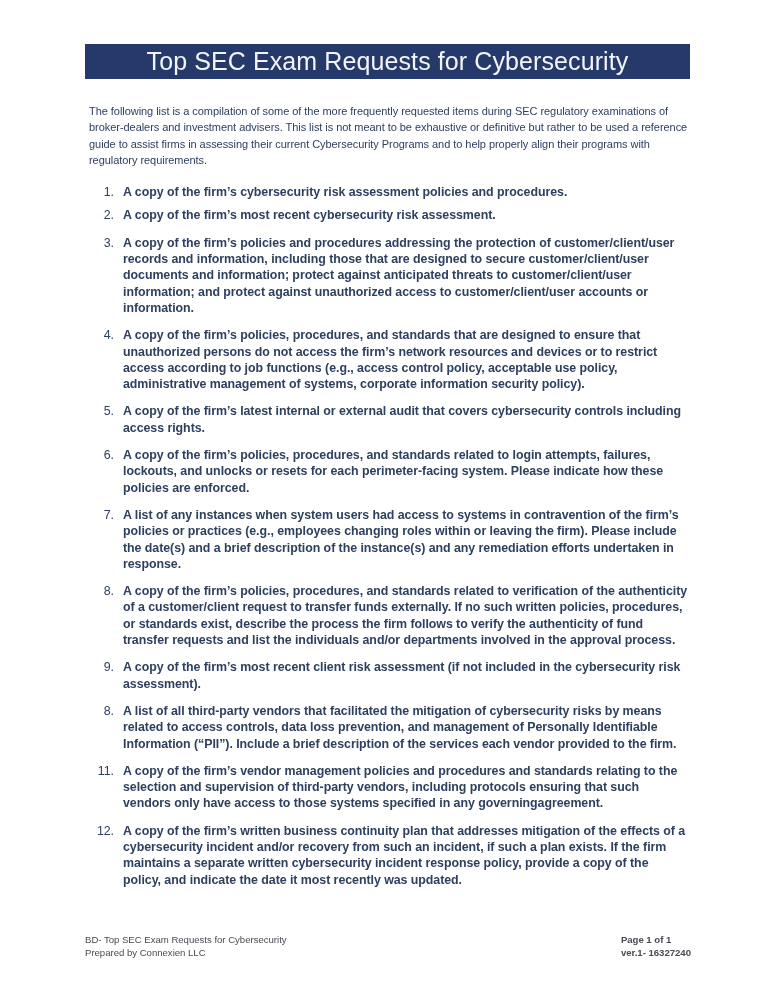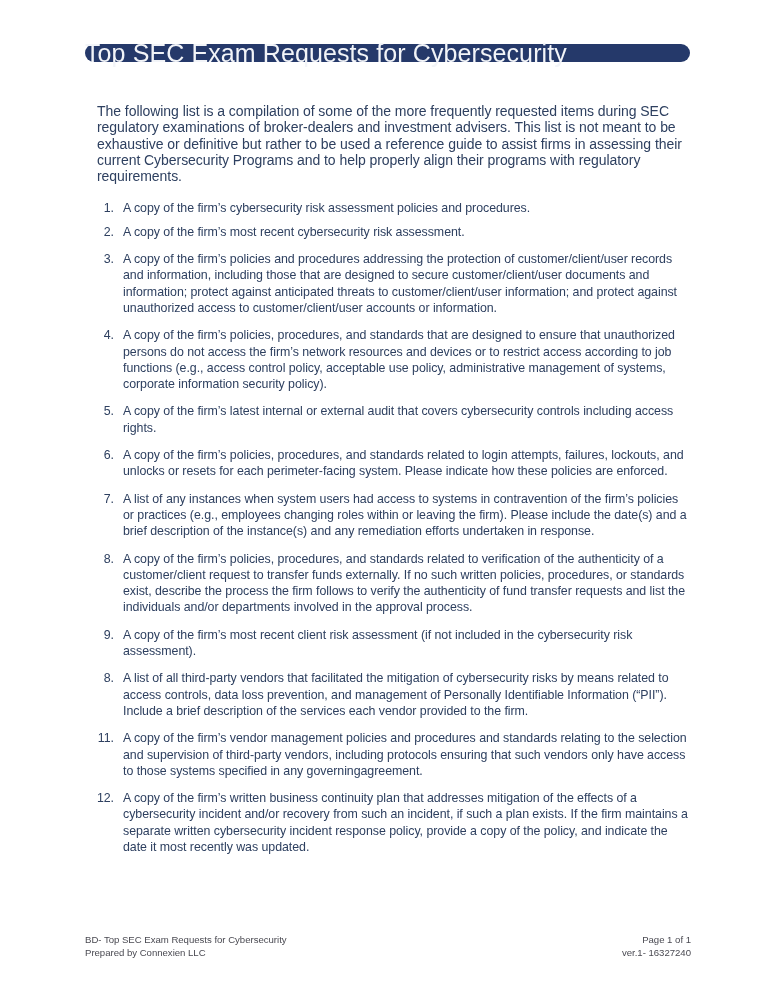--- a/index.html
+++ b/index.html
@@ -17,47 +17,47 @@
   .page {
     position: absolute;
     inset: 0;
     background: #ffffff;
   }
   .banner {
     position: absolute;
     left: 85px;
     top: 44px;
     width: 605px;
-    height: 18px;
+    height: 35px;
     background: #25396a;
     display: flex;
     align-items: center;
-    border-radius: 9px;
+    justify-content: center;
   }
   .banner-title {
     color: #f2f4f8;
     font-family: "Liberation Sans", sans-serif;
     font-size: 25px;
     font-weight: 400;
     letter-spacing: 0.1px;
     line-height: 1;
     white-space: nowrap;
   }
   .content {
     position: absolute;
     left: 85px;
     top: 103px;
     width: 606px;
   }
   .intro {
     color: #2e4060;
-    font-size: 14px;
+    font-size: 11px;
     line-height: 16.3px;
     text-align: left;
-    margin: 0 0 16px 12px;
+    margin: 0 0 16px 4px;
     letter-spacing: -0.05px;
   }
   .list {
     margin: 0;
     padding: 0;
     list-style: none;
   }
   .list-item {
     position: relative;
     display: flex;
@@ -77,38 +77,39 @@
     text-align: right;
     padding-right: 9px;
     box-sizing: border-box;
     color: #2e4060;
     font-size: 12.4px;
     line-height: 16.3px;
   }
   .item-text {
     flex: 1 1 auto;
     padding-right: 2px;
+    font-weight: bold;
   }
   .footer {
     position: absolute;
     left: 85px;
     top: 933px;
     width: 606px;
     display: flex;
     justify-content: space-between;
     align-items: flex-start;
   }
   .footer-col {
     font-size: 9.6px;
     line-height: 13px;
     color: #4a4a52;
     letter-spacing: -0.02px;
   }
   .footer-col.right {
-    text-align: right;
+    font-weight: bold;
   }
   .footer-line {
     display: block;
     white-space: nowrap;
   }
 </style>
 </head>
 <body>
 
 <div class="page">

